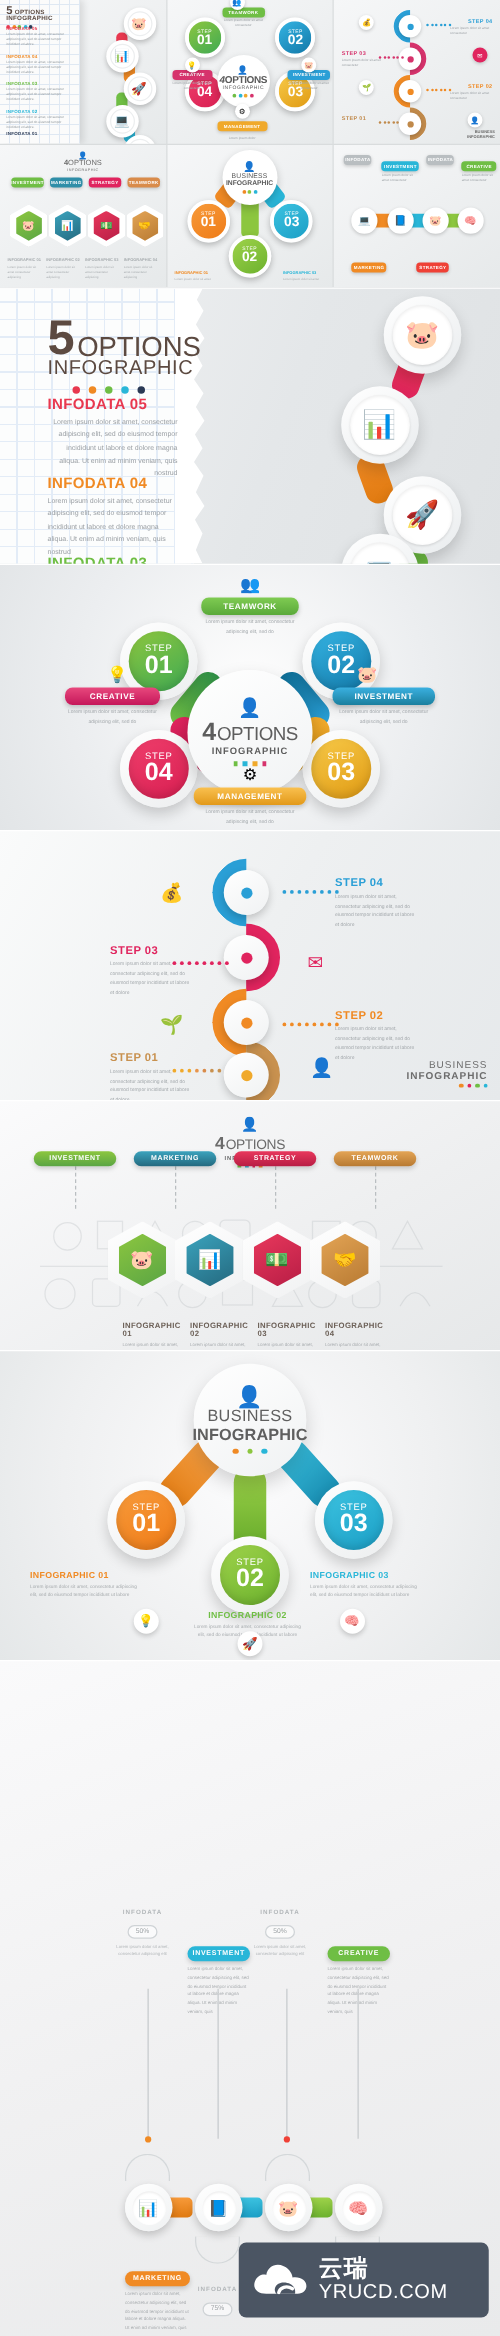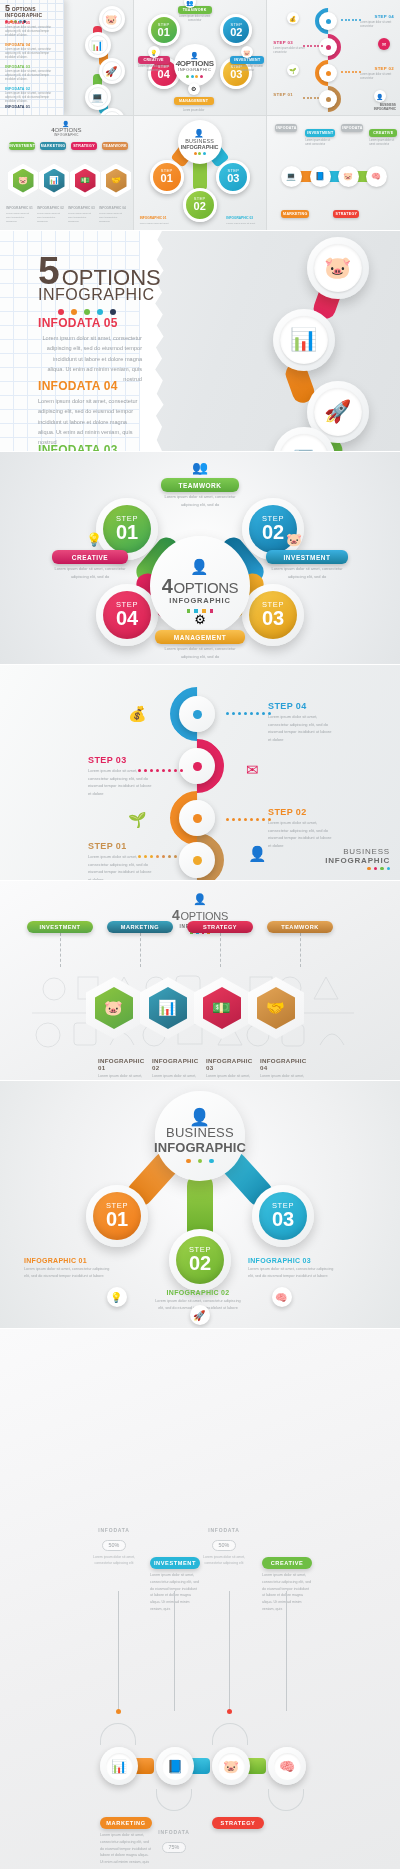--- a/index.html
+++ b/index.html
@@ -919,14 +919,25 @@
     </div>
     <div class="tl-info" style="left:148px;top:500px;width:52px">
       <div class="lbl">INFODATA</div>
       <div class="pct">75%</div>
     </div>
     <div style="position:absolute;left:212px;top:488px;width:52px">
       <div class="tl-pill" style="position:relative;width:52px;background:#ef4136">STRATEGY</div>
     </div>
   </div>
 
+  <div id="wm">
+    <svg class="cloud" viewBox="0 0 46 32">
+      <path d="M12 27 C4 27 1 22 3 17 C5 12 10 11 12 12 C13 5 20 2 26 5 C31 7 33 12 33 14 C40 13 45 17 44 22 C43 27 38 27 34 27 Z" fill="#ffffff"></path>
+      <path d="M20 27 C17 23 20 18 26 18 C32 18 36 22 35 27 Z" fill="#4b5563"></path>
+      <path d="M22 26 C23 22 28 20 33 23" fill="none" stroke="#ffffff" stroke-width="2.6" stroke-linecap="round"></path>
+    </svg>
+    <div class="txt">
+      <div class="cn">云瑞</div>
+      <div class="en">YRUCD.COM</div>
+    </div>
+  </div>
 
 </div>
 
 </body></html>

